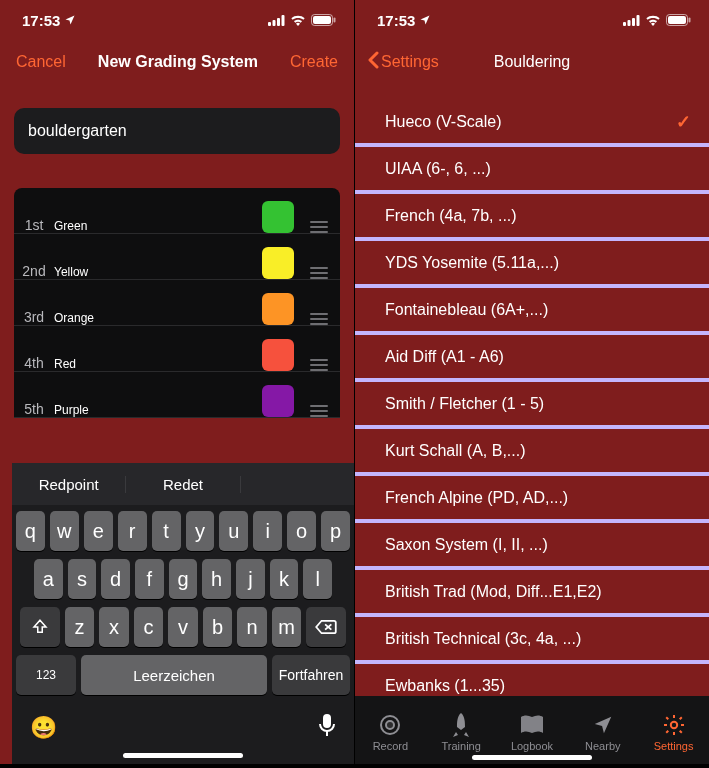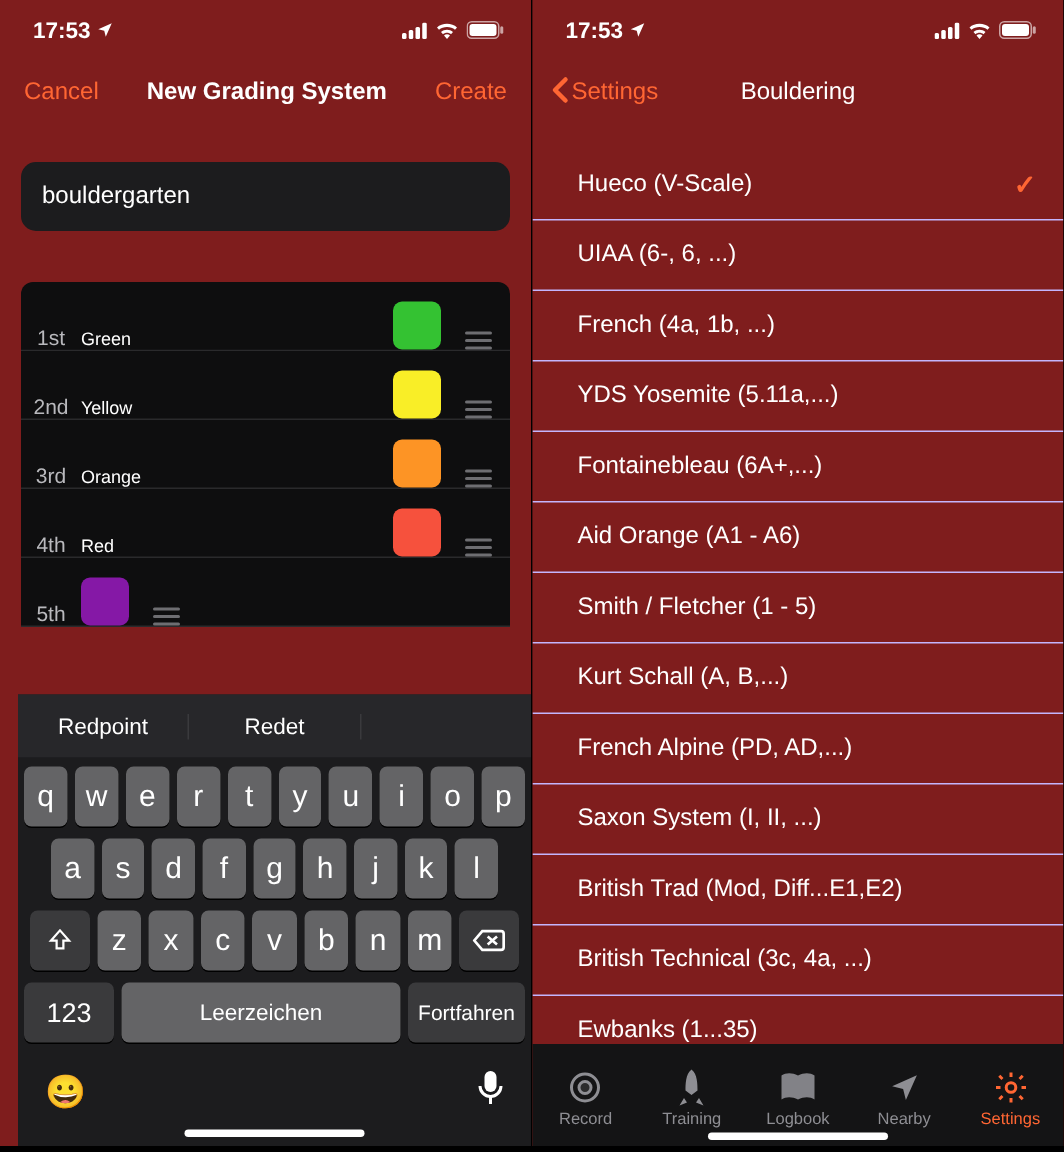--- a/index.html
+++ b/index.html
@@ -35,32 +35,32 @@
   .kbd-suggest .sug:last-child { border-right: none; }
   .kbd-rows { padding: 6px 4px 4px 4px; background: #1c1c1e; }
   .kbd-row { display: flex; gap: 5px; justify-content: center; margin-bottom: 8px; }
   .key { background: #646466; color: #fff; border-radius: 5px; height: 40px; display: flex; align-items: center; justify-content: center; font-size: 20px; box-shadow: 0 1px 0 #000; }
   .key.letter { width: 29.5px; }
   .key.special { background: #3a3a3c; }
   .key.shift, .key.del { width: 40px; }
   .kbd-row.r2 { padding: 0 18px; }
   .kbd-row.r3 { }
   .kbd-row.r4 { }
-  .key.num { width: 60px; font-size: 18px; }
+  .key.num { width: 60px; font-size: 12px; }
   .key.space { flex: 1; font-size: 15px; background: #646466; }
   .key.return { width: 78px; font-size: 14px; }
   .kbd-bottom { display: flex; align-items: center; justify-content: space-between; padding: 6px 18px 6px 18px; background: #1c1c1e; }
   .kbd-bottom .emoji, .kbd-bottom .mic { color: #fff; font-size: 22px; }
   .home-indicator { height: 5px; width: 120px; background: #fff; border-radius: 3px; margin: 4px auto 6px auto; }
   
   .nav2 { height: 44px; display: flex; align-items: center; position: relative; padding: 0 12px; }
   .nav2 .back { display: flex; align-items: center; color: #ff6633; font-size: 16px; gap: 2px; }
   .nav2 .title2 { position: absolute; left: 0; right: 0; text-align: center; color: #fff; font-size: 16px; font-weight: 500; pointer-events: none; }
   .list2 { padding: 16px 0 0 0; }
-  .list2 .item2 { display: flex; align-items: center; justify-content: space-between; padding: 0 18px 0 30px; height: 47px; color: #fff; font-size: 16px; border-bottom: 1px solid #c4b5fd; }
+  .list2 .item2 { display: flex; align-items: center; justify-content: space-between; padding: 0 18px 0 30px; height: 47px; color: #fff; font-size: 16px; border-bottom: 4px solid #c4b5fd; }
   .item2 .check { color: #ff6633; font-size: 18px; font-weight: 700; }
   
   .tabbar { position: absolute; left: 0; right: 0; bottom: 0; background: #141415; height: 68px; display: flex; }
   .tabbar .tab { flex: 1; display: flex; flex-direction: column; align-items: center; justify-content: center; gap: 2px; color: #8e8e93; font-size: 11px; padding-top: 4px; }
   .tabbar .tab.active { color: #ff6633; }
   .tabbar .tab .ticon { height: 26px; display: flex; align-items: center; justify-content: center; }
   .tab .ticon svg { display: block; }
   .home-indicator2 { position: absolute; bottom: 4px; left: 50%; transform: translateX(-50%); height: 5px; width: 120px; background: #fff; border-radius: 3px; }
 </style>
 </head>
@@ -146,20 +146,21 @@
         <span class="gname">Red</span>
         <span class="swatch" style="background:#f6513d"></span>
         <span class="drag">
           <span></span>
           <span></span>
           <span></span>
         </span>
       </div>
       <div class="grade-row">
         <span class="ord">5th</span>
+        <span class="gname">Purple</span>
         <span class="swatch" style="background:#8518a6"></span>
         <span class="drag">
           <span></span>
           <span></span>
           <span></span>
         </span>
       </div>
     </div>
 
   <div class="kbd-area">
@@ -281,30 +282,30 @@
 
   <div class="list2" id="systems-list" style="position:absolute; top:84px; bottom:68px; left:0; right:0; overflow:hidden;">
       <div class="item2">
         <span>Hueco (V-Scale)</span>
         <span class="check">✓</span>
       </div>
       <div class="item2">
         <span>UIAA (6-, 6, ...)</span>
       </div>
       <div class="item2">
-        <span>French (4a, 1b, ...)</span>
+        <span>French (4a, 7b, ...)</span>
       </div>
       <div class="item2">
         <span>YDS Yosemite (5.11a,...)</span>
       </div>
       <div class="item2">
         <span>Fontainebleau (6A+,...)</span>
       </div>
       <div class="item2">
-        <span>Aid Orange (A1 - A6)</span>
+        <span>Aid Diff (A1 - A6)</span>
       </div>
       <div class="item2">
         <span>Smith / Fletcher (1 - 5)</span>
       </div>
       <div class="item2">
         <span>Kurt Schall (A, B,...)</span>
       </div>
       <div class="item2">
         <span>French Alpine (PD, AD,...)</span>
       </div>

